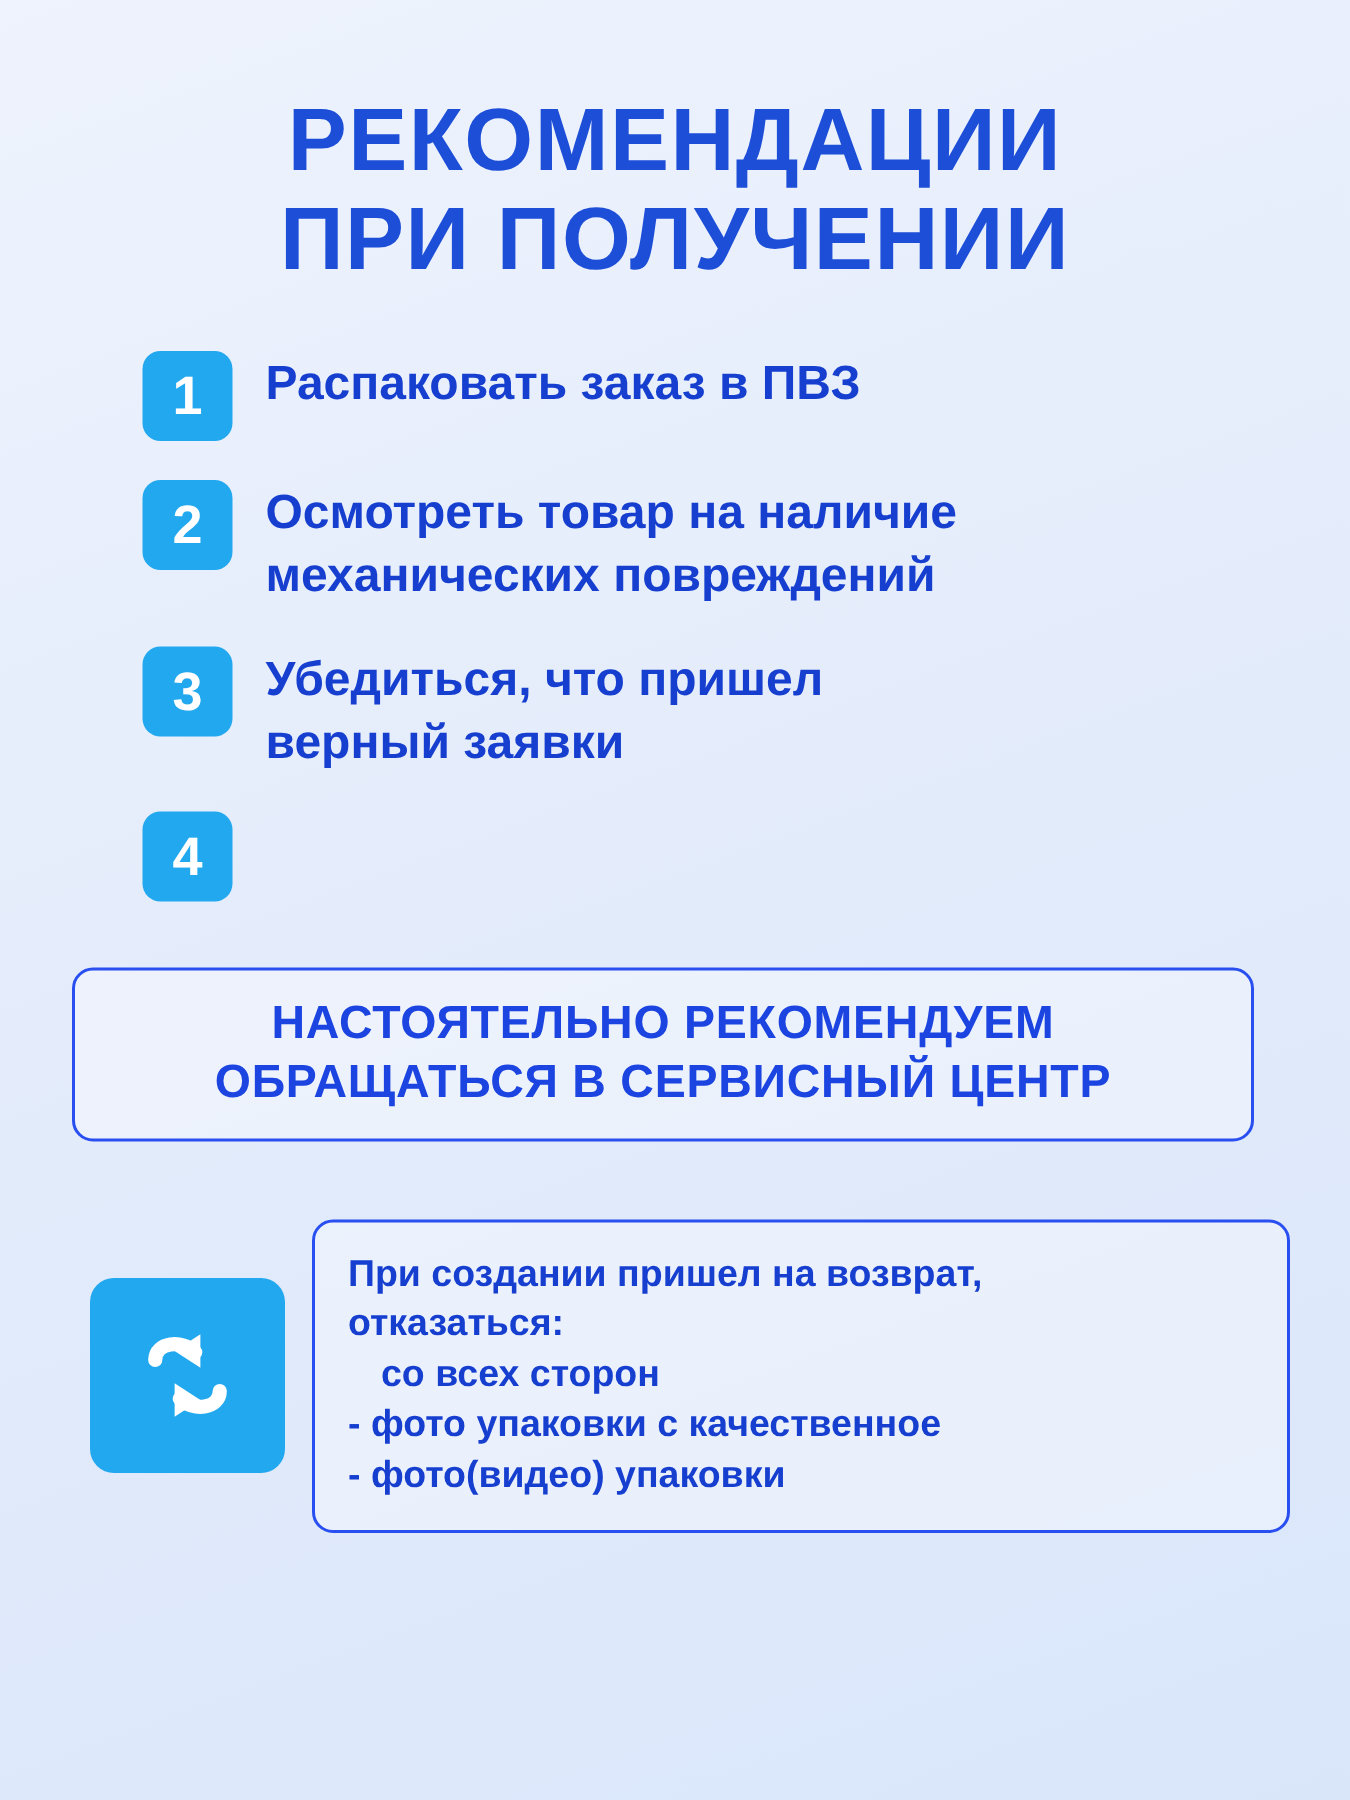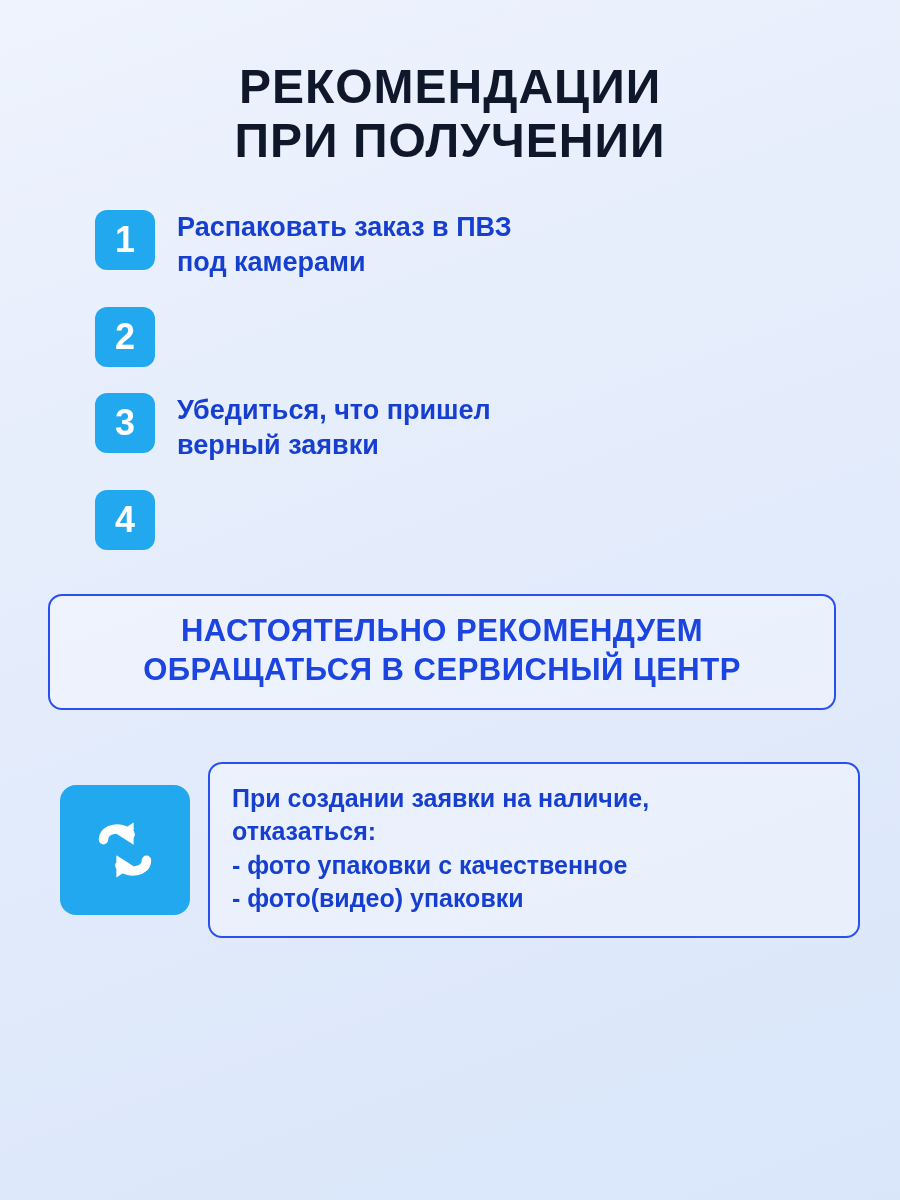--- a/index.html
+++ b/index.html
@@ -20,25 +20,25 @@
     width: 900px;
     height: 1200px;
     box-sizing: border-box;
     padding: 60px 40px 30px 40px;
     position: relative;
   }
 
   
   .title {
     text-align: center;
-    font-size: 48px;
+    font-size: 59px;
     font-weight: bold;
     letter-spacing: 1px;
     line-height: 1.12;
-    color: #0f172a;
+    color: #1d4ed8;
     text-transform: uppercase;
     margin: 0 0 40px 0;
   }
   .title .line {
     display: block;
     white-space: nowrap;
   }
 
   
   .steps {
@@ -58,21 +58,21 @@
     color: #ffffff;
     font-size: 36px;
     font-weight: bold;
     display: flex;
     align-items: center;
     justify-content: center;
     margin-right: 22px;
     margin-top: 2px;
   }
   .step-text {
-    font-size: 27px;
+    font-size: 32px;
     font-weight: bold;
     line-height: 1.32;
     color: #163fd0;
     padding-top: 2px;
   }
   .step-text .l {
     display: block;
     white-space: nowrap;
   }
 
@@ -142,26 +142,29 @@
     <span class="line">РЕКОМЕНДАЦИИ</span>
     <span class="line">ПРИ ПОЛУЧЕНИИ</span>
   </h1>
 
   <div class="steps">
 
     <div class="step">
       <div class="step-badge">1</div>
       <div class="step-text">
         <span class="l">Распаковать заказ в ПВЗ</span>
-        <span class="l">под камерами</span>
       </div>
     </div>
 
     <div class="step">
       <div class="step-badge">2</div>
+      <div class="step-text">
+        <span class="l">Осмотреть товар на наличие</span>
+        <span class="l">механических повреждений</span>
+      </div>
     </div>
 
     <div class="step">
       <div class="step-badge">3</div>
       <div class="step-text">
         <span class="l">Убедиться, что пришел</span>
         <span class="l">верный заявки</span>
       </div>
     </div>
 
@@ -183,21 +186,22 @@
         <g fill="none" stroke="#ffffff" stroke-width="11" stroke-linecap="round">
           <path d="M25 38 C25 24, 46 22, 56 32"></path>
           <path d="M75 62 C75 76, 54 78, 44 68"></path>
         </g>
         <polygon points="60,18 60,44 40,31" fill="#ffffff"></polygon>
         <polygon points="40,82 40,56 60,69" fill="#ffffff"></polygon>
       </svg>
     </div>
 
     <div class="note">
-      <span class="l">При создании заявки на наличие,</span>
+      <span class="l">При создании пришел на возврат,</span>
       <span class="l">отказаться:</span>
+      <span class="l indent">со всех сторон</span>
       <span class="l">- фото упаковки с качественное</span>
       <span class="l">- фото(видео) упаковки</span>
     </div>
 
   </div>
 
 </div>
 
 </body></html>

